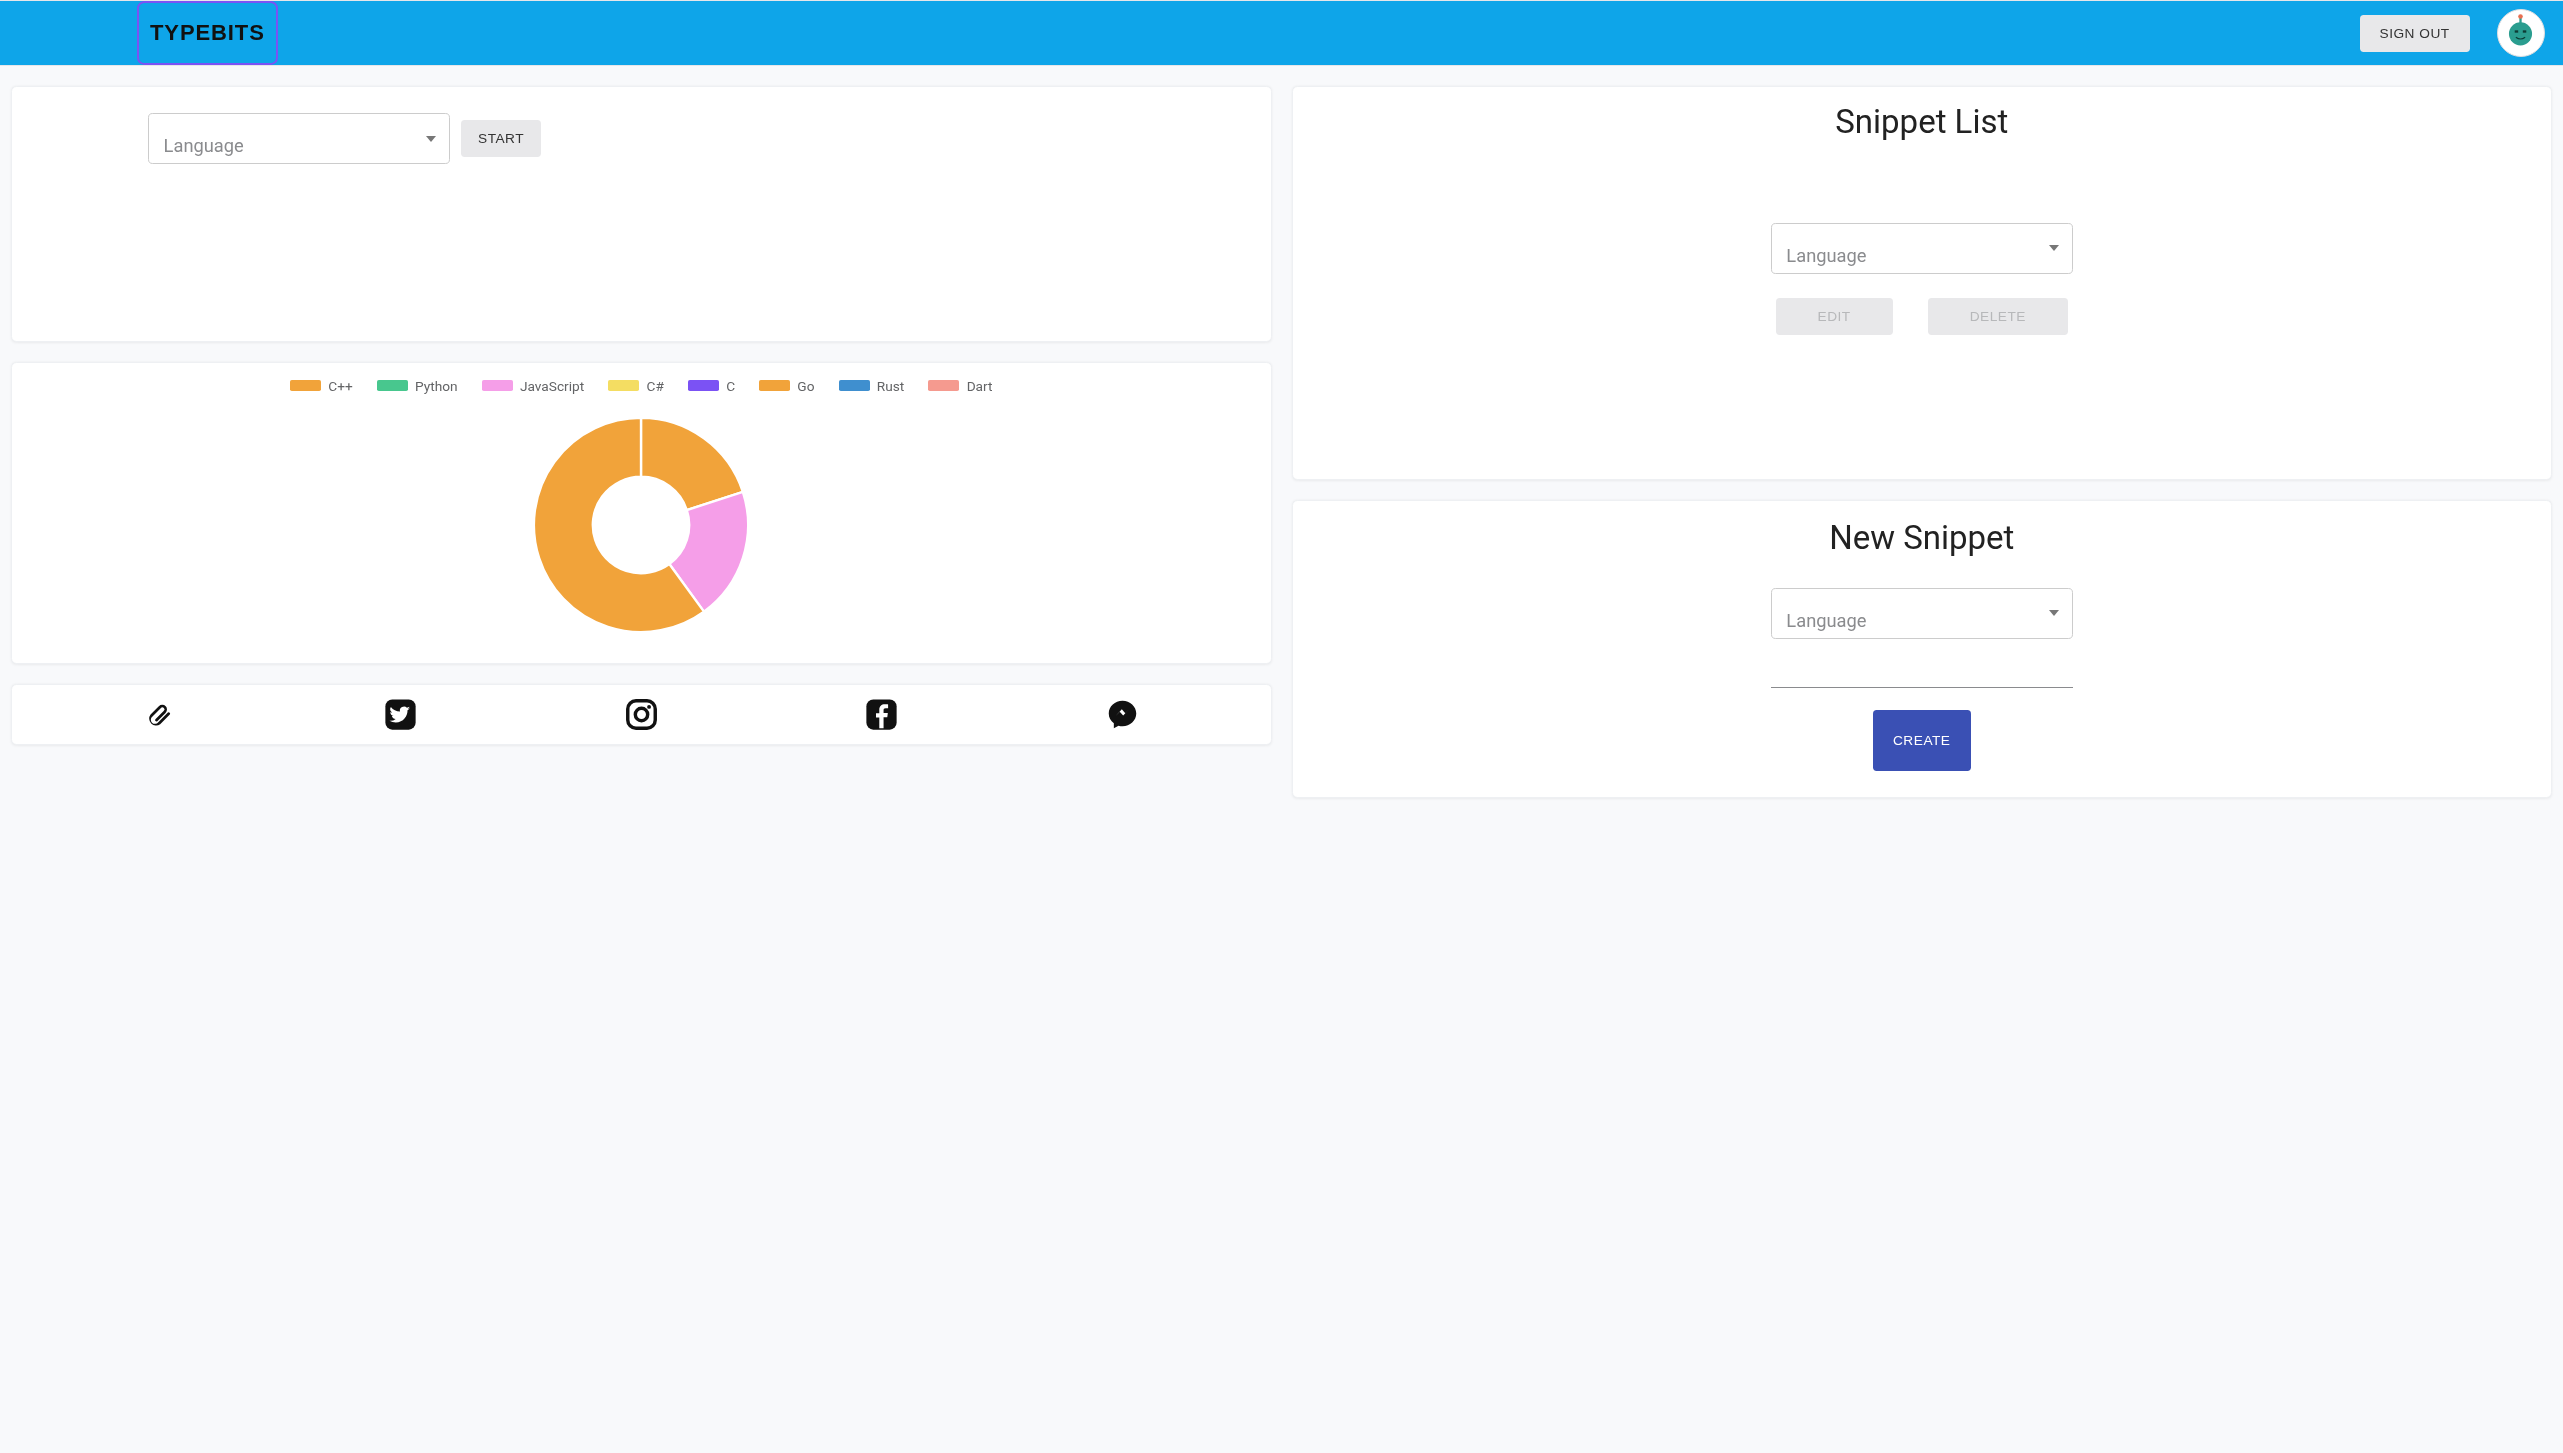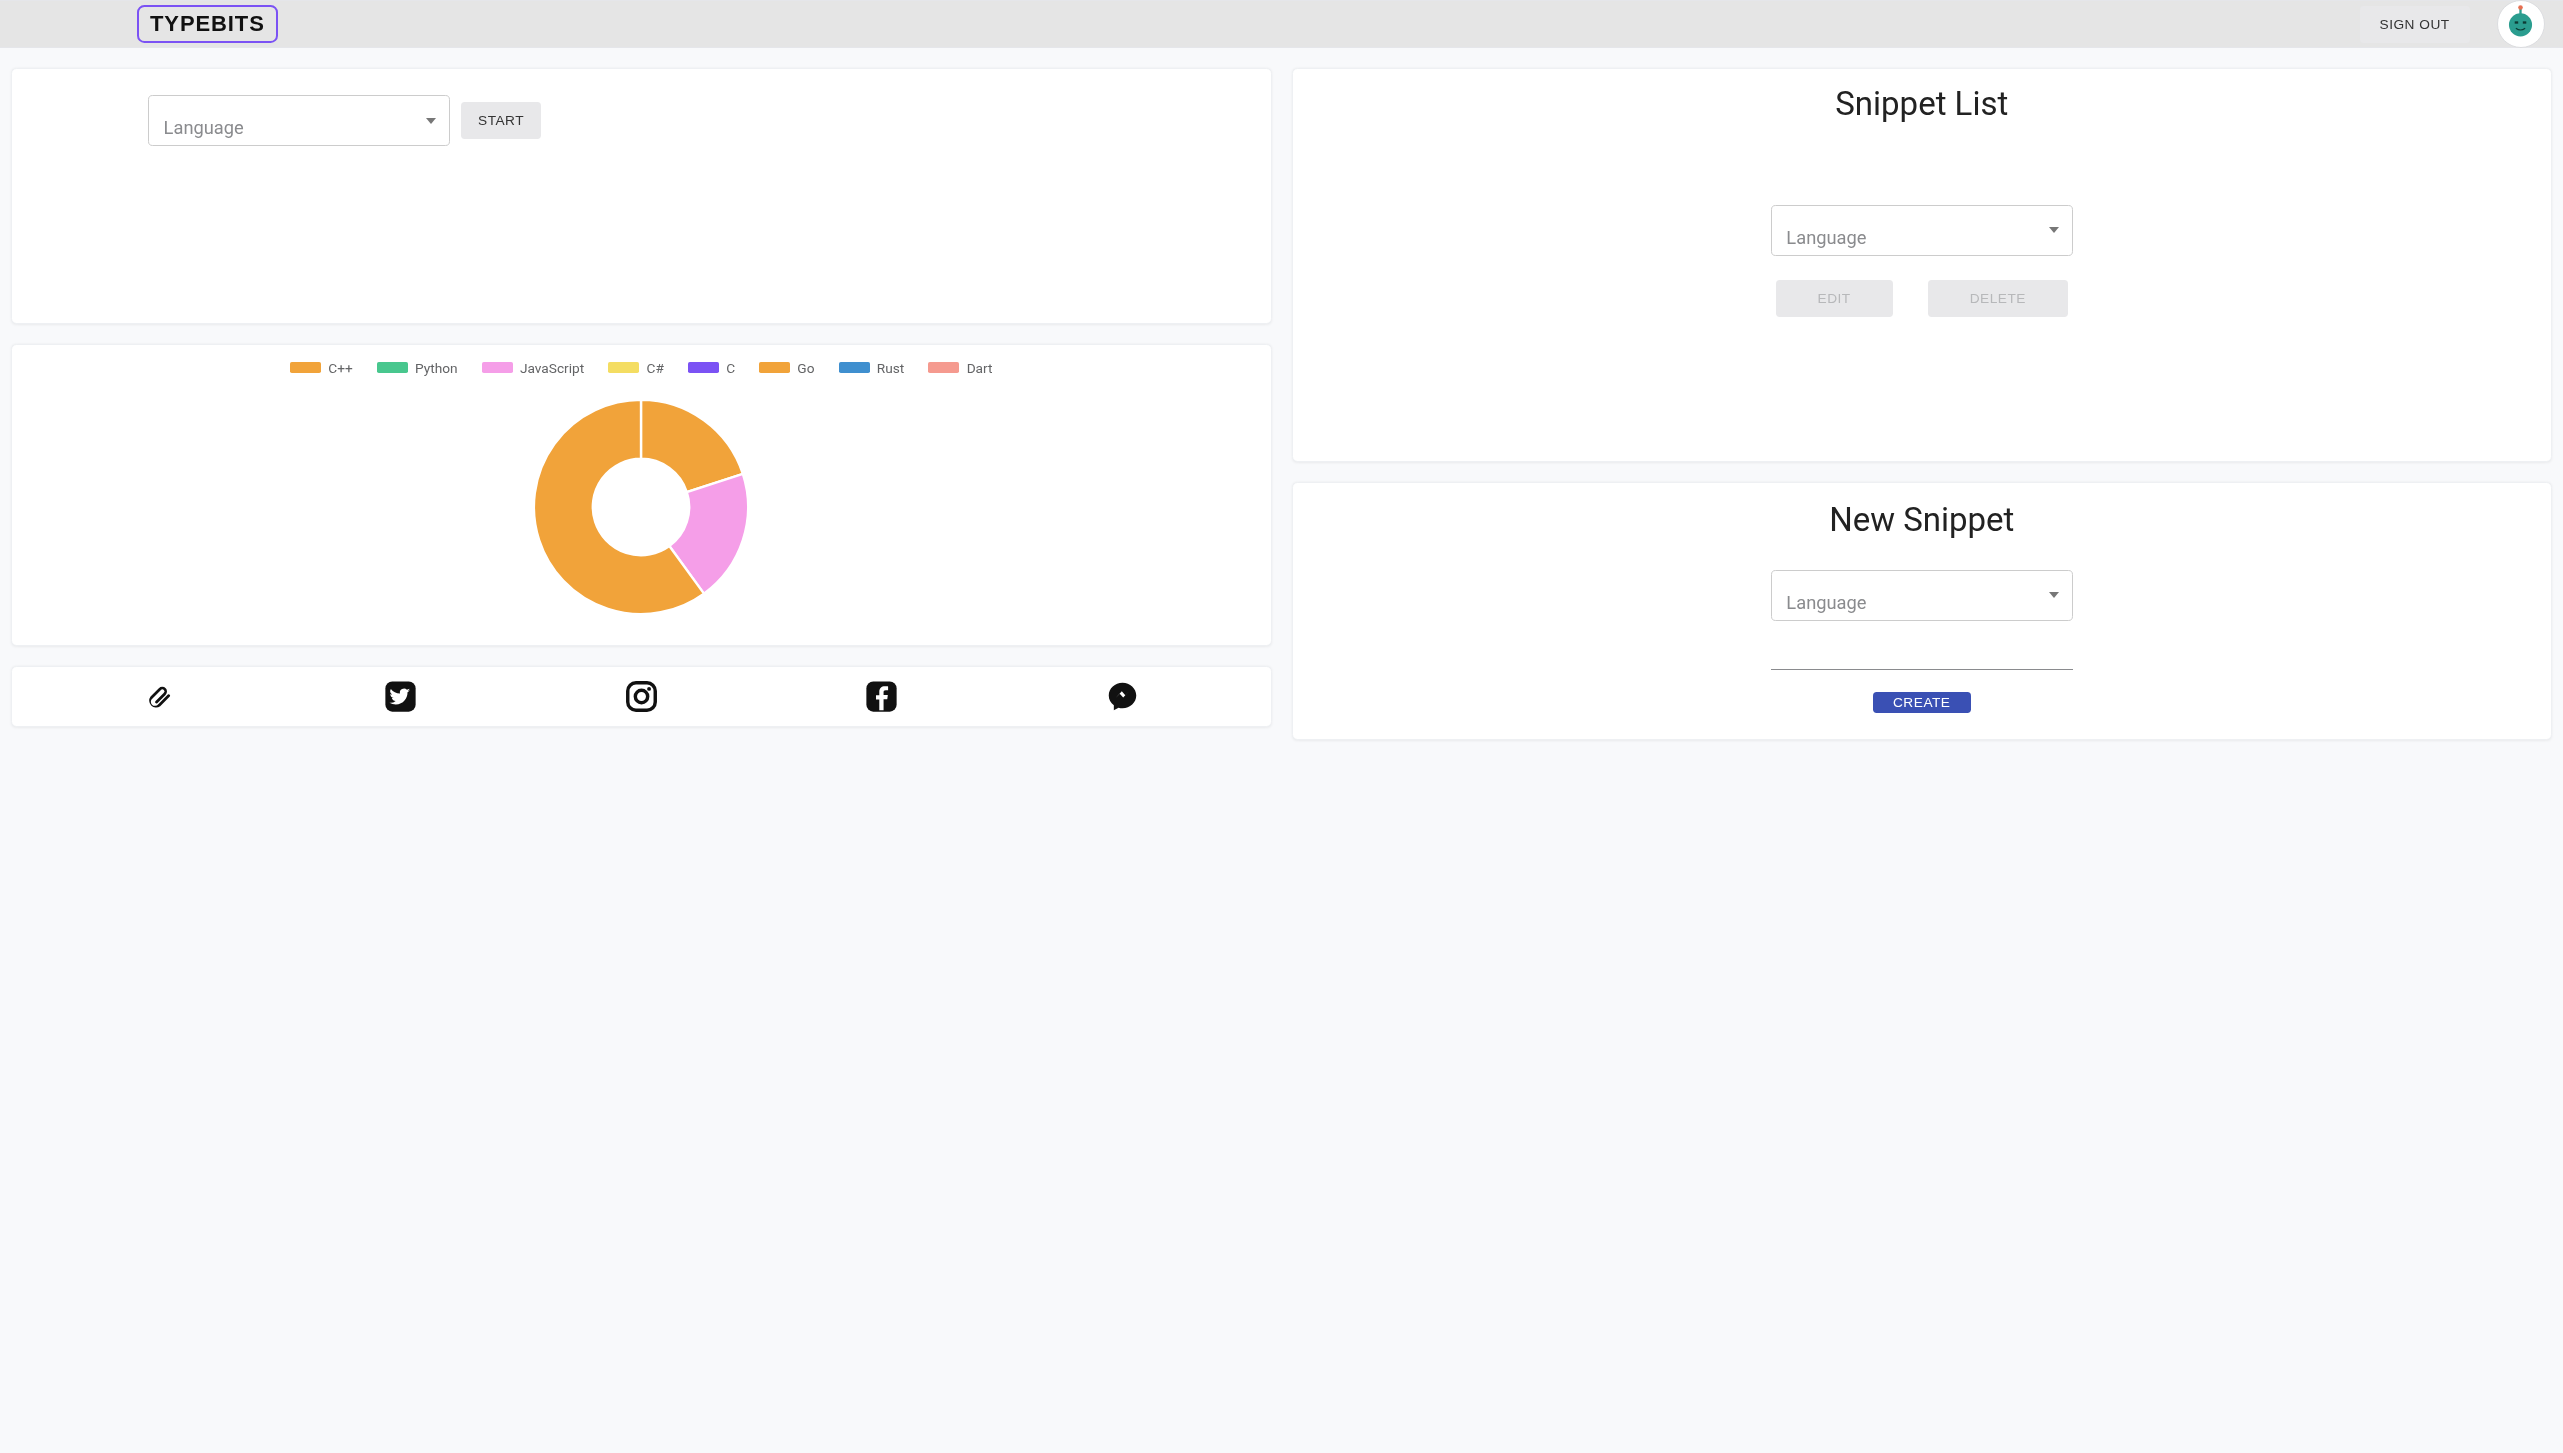--- a/index.html
+++ b/index.html
@@ -2,26 +2,25 @@
 <html style="font-size:14.6px"><head>
 <meta charset="utf-8">
 <style>
   * { box-sizing: border-box; margin: 0; padding: 0; }
   body {
     font-family: -apple-system, BlinkMacSystemFont, "Segoe UI", Roboto, Helvetica, Arial, sans-serif;
     background: #f8f9fb;
     color: #222;
   }
   .topbar {
-    height: 48px;
-    background: #e5e5e5;
+    height: 66px;
+    background: #0ea5e9;
     border-top: 0.9px solid #e5e6ea;
     border-bottom: 0.9px solid #e5e6ea;
     display: flex;
-    align-items: center;
     justify-content: space-between;
     padding: 0 18.3px 0 137px;
   }
   .logo {
     display: inline-flex;
     align-items: center;
     border: 2.7px solid #7b52f4;
     border-radius: 7.3px;
     padding: 3.7px 11px;
     font-family: "Arial Black", Impact, sans-serif;
@@ -158,21 +157,21 @@
     border-bottom: 0.9px solid #8a8b8e;
     height: 27.5px;
     background: transparent;
     font-size: 14.6px;
   }
   .create-btn {
     background: #3a50b4;
     color: #fff;
     border: none;
     border-radius: 3.7px;
-    padding: 3px 20px;
+    padding: 23px 20px;
     font-size: 13.7px;
     letter-spacing: 0.5px;
     cursor: pointer;
     font-weight: 500;
   }
 </style>
 </head>
 <body>
 
 <div class="topbar">

